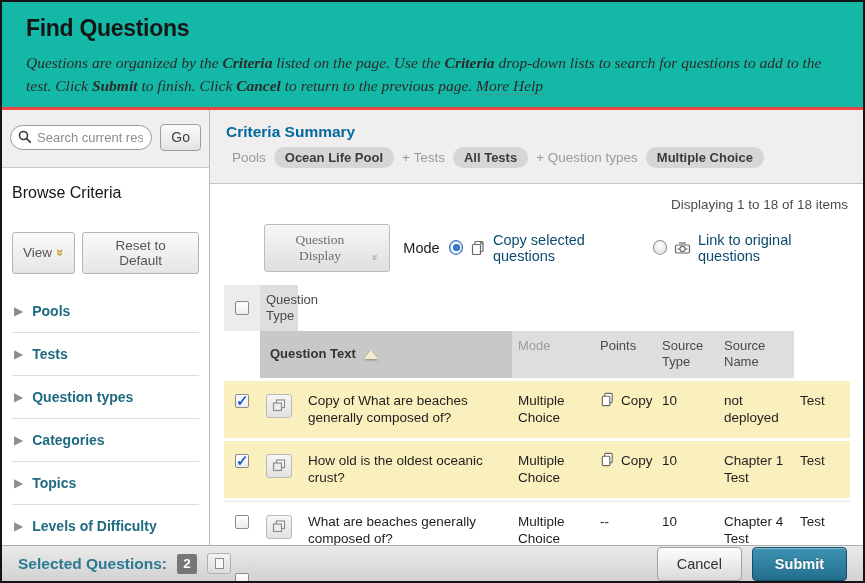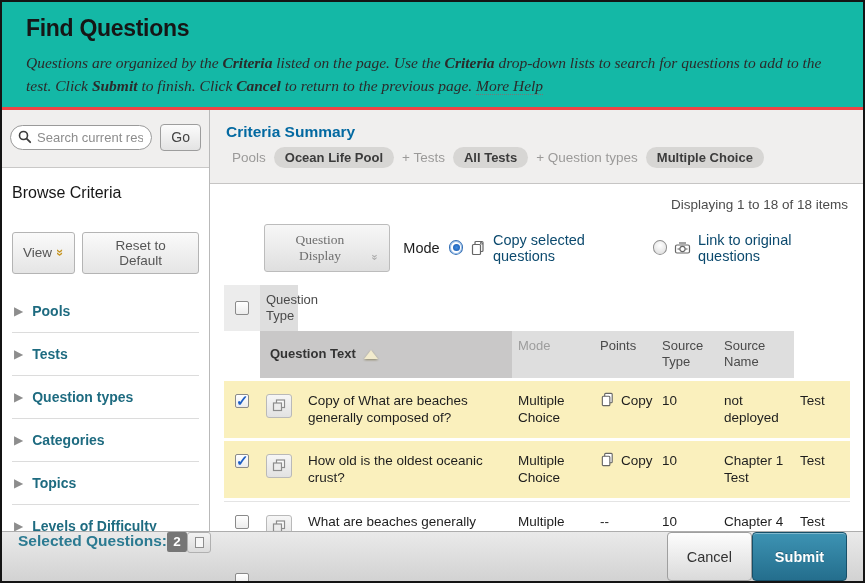--- a/index.html
+++ b/index.html
@@ -109,23 +109,23 @@
   }
   .icon-btn {
     width:27px; height:24px; border:1px solid #b9b9b9; border-radius:3px;
     background: linear-gradient(#f6f6f6, #e2e2e2); cursor:pointer;
     display:flex; align-items:center; justify-content:center;
   }
   .mode-cell { display:flex; align-items:flex-start; gap:6px; }
   .qtext-cell { padding-left: 10px !important; }
   
   .footer-bar {
-    height: 50px; background: linear-gradient(#eaeaea, #d2d2d2);
+    height: 36px; background: linear-gradient(#eaeaea, #d2d2d2);
     border-top: 1px solid #adadad;
-    display:flex; padding: 0 16px; 
+    display:flex; align-items:center; padding: 0 16px; gap: 10px;
   }
   .sel-label { color:#2b7a91; font-weight:bold; font-size:15.5px; }
   .sel-badge {
     min-width:20px; height:20px; line-height:20px; text-align:center; padding:0 4px;
     background:#767676; color:#fff; font-weight:bold; font-size:13.5px; border-radius:2px;
   }
   .sel-list-btn {
     width:24px; height:21px; border:1px solid #b0b0b0; border-radius:3px;
     background: linear-gradient(#f3f3f3, #dcdcdc); cursor:pointer;
     display:flex; align-items:center; justify-content:center;

